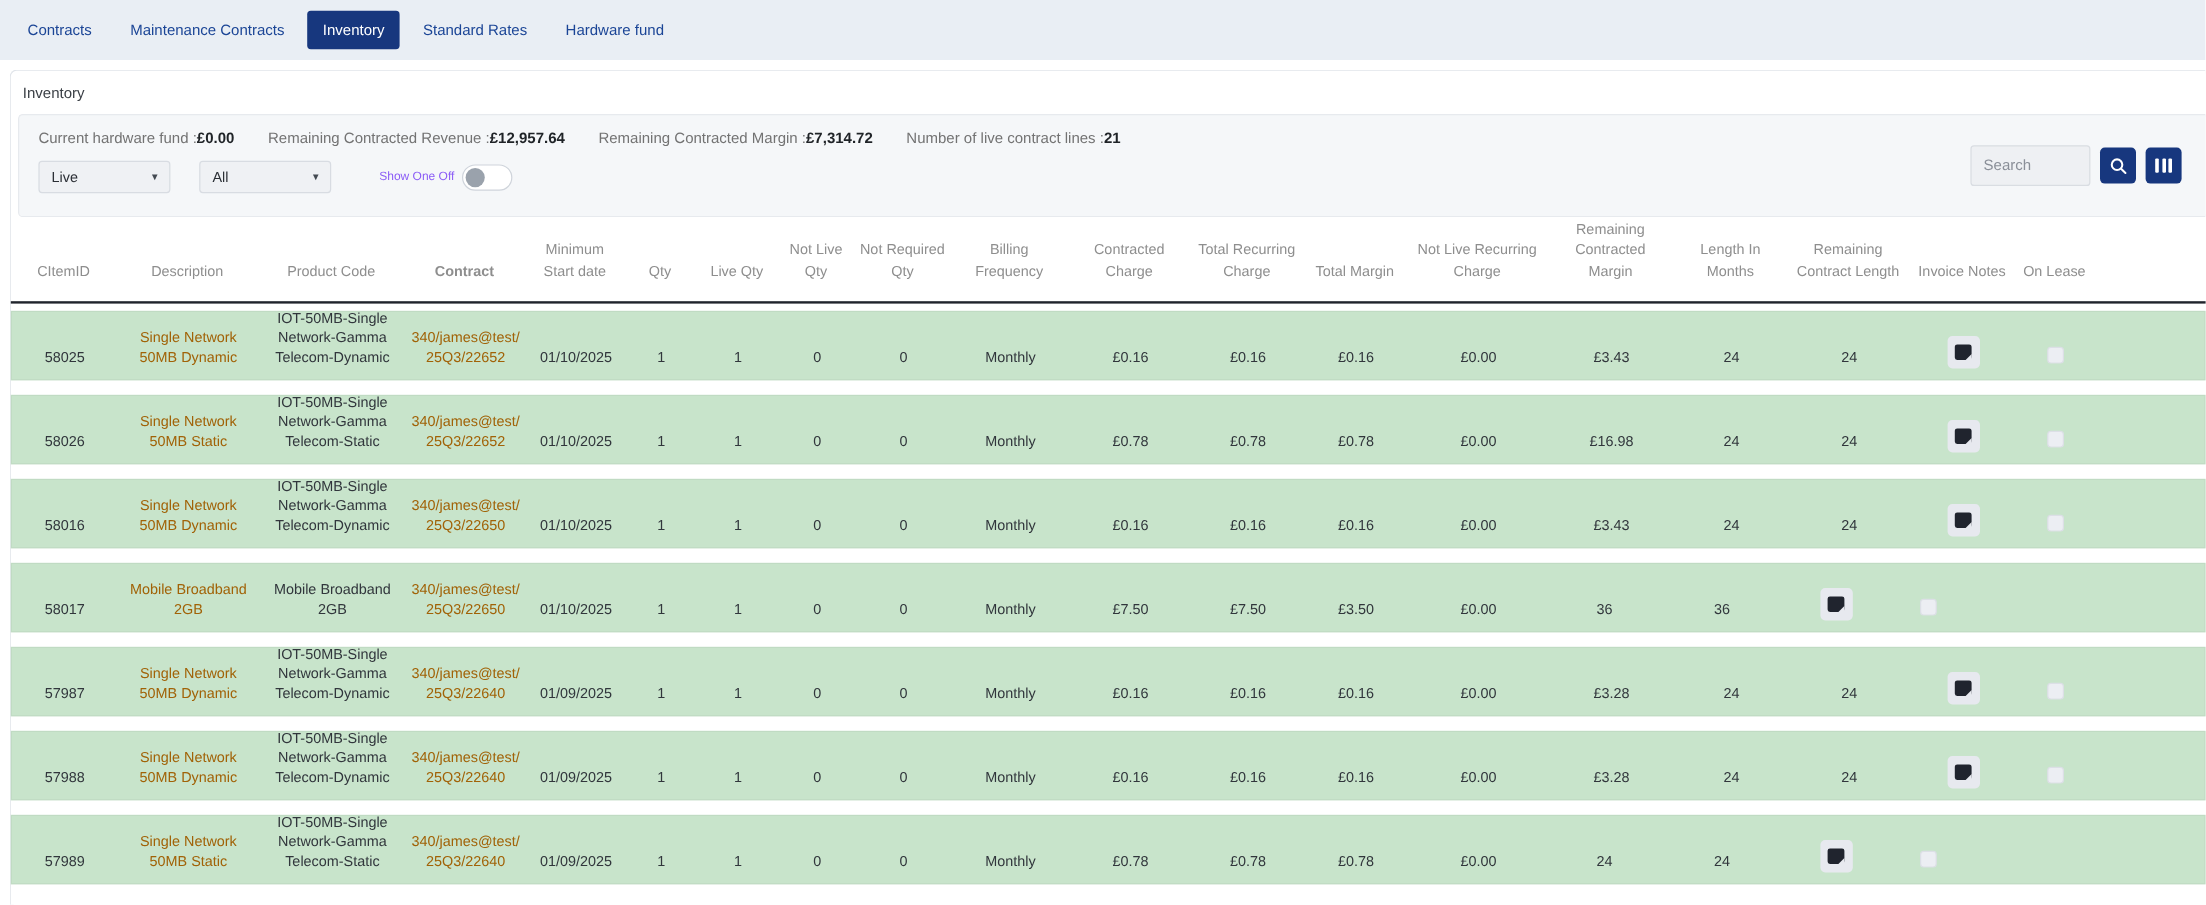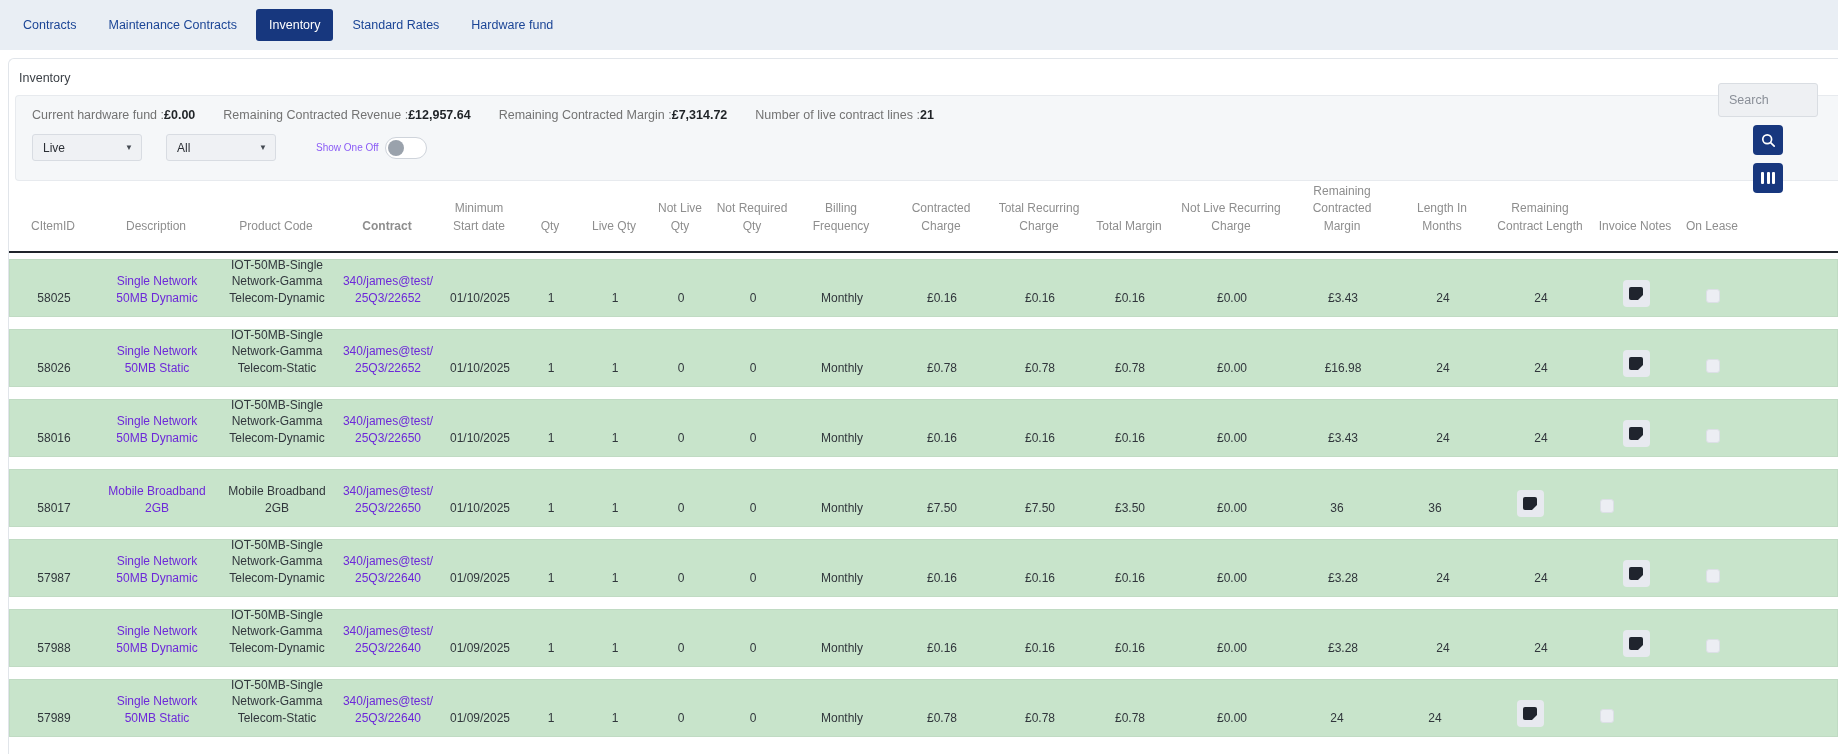--- a/index.html
+++ b/index.html
@@ -34,21 +34,21 @@
     padding:0 8px 0 10px; font-size:12px; color:#2b2f35; cursor:pointer; }
   .caret { font-size:8px; color:#444a52; }
   .toggle-wrap { display:flex; align-items:center; gap:6px; margin-left:16px; }
   .toggle-label { font-size:10px; color:#8b5cf6; }
   .toggle { width:42px; height:22px; background:#ffffff; border:1px solid #cfd4db;
     border-radius:12px; position:relative; cursor:pointer; }
   .knob { position:absolute; left:2px; top:2px; width:16px; height:16px;
     border-radius:50%; background:#9aa2ac; }
 
   .searchbar { position:absolute; right:20px; top:50%; transform:translateY(-50%);
-    display:flex; align-items:center; gap:8px;flex-direction:column; }
+    display:flex; align-items:center; gap:8px; }
   .search-input { width:100px; height:34px; background:#eef0f3; border:1px solid #d9dde2;
     border-radius:3px; padding:0 10px; font-size:12.5px; color:#2b2f35;
     font-family:"Liberation Sans", sans-serif; outline:none; }
   .search-input::placeholder { color:#8a8f98; }
   .icon-btn { width:30px; height:30px; background:#17377e; border:none; border-radius:4px;
     display:inline-flex; align-items:center; justify-content:center; cursor:pointer; }
   .bars { display:flex; gap:2.5px; }
   .bars i { display:block; width:3px; height:12px; background:#ffffff; border-radius:1px; }
 
   
@@ -56,21 +56,21 @@
     border-bottom:2px solid #20242c; }
   .th { display:flex; flex-direction:column; justify-content:flex-end;
     align-items:center; text-align:center; font-size:12px; color:#8e8e8e;
     padding:0 4px 16px 4px; line-height:1.45; cursor:pointer; }
   .tbody { margin-top:6px; }
   .row { display:flex; align-items:stretch; height:58px; background:#c8e4cb;
     border:1px solid rgba(0,0,0,0.04); margin-bottom:12px; }
   .td { display:flex; flex-direction:column; justify-content:flex-end;
     align-items:center; text-align:center; font-size:12px; color:#31363c;
     padding:0 4px 9px 4px; line-height:1.4; overflow-wrap:anywhere; }
-  .td.link { color:#6d28d9; cursor:pointer; }
+  .td.link { color:#a16207; cursor:pointer; }
   .col-filler { flex:1; }
 
   .note-btn { width:27px; height:27px; background:#e7e9ef; border:none; border-radius:4px;
     display:inline-flex; align-items:center; justify-content:center; cursor:pointer; }
   .note-icon { width:14px; height:13px; background:#20242e; border-radius:2px 2px 3px 2px;
     position:relative; display:inline-block; }
   .note-icon::after { content:''; position:absolute; right:0; bottom:0;
     border-style:solid; border-width:0 0 5px 5px;
     border-color:transparent transparent #e7e9ef transparent; }
   .checkbox { width:14px; height:14px; background:#eceef3; border:1px solid #dcdfe6;

